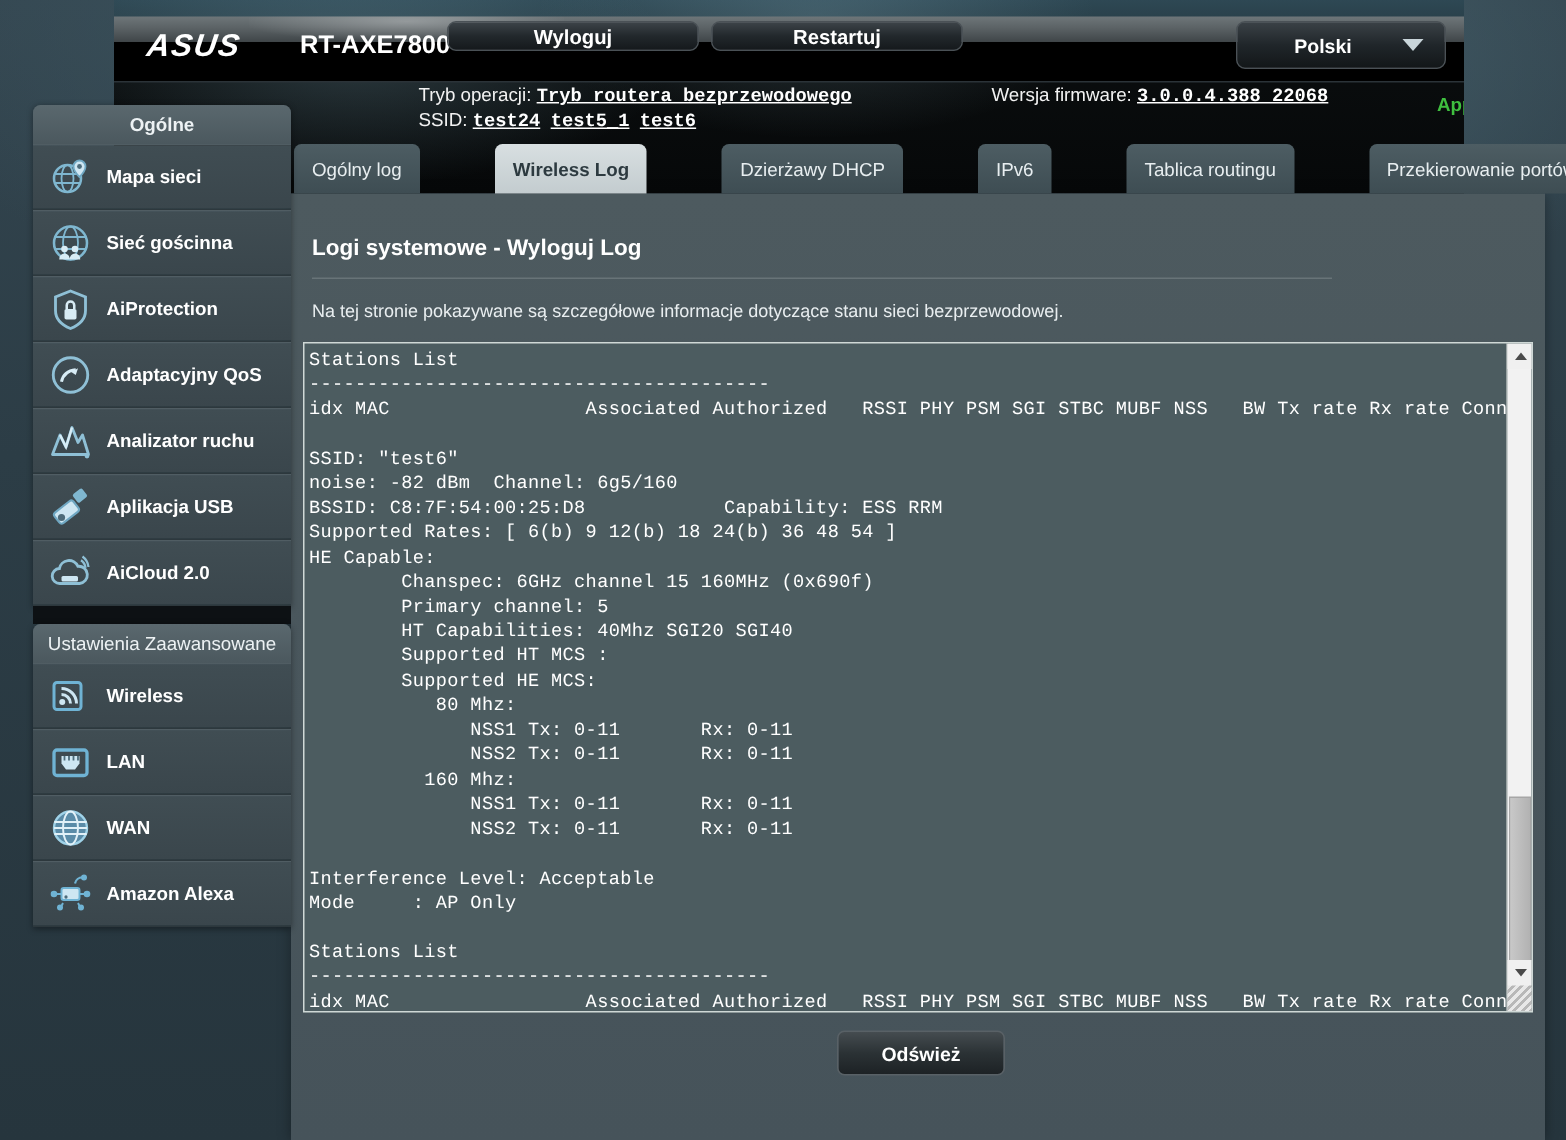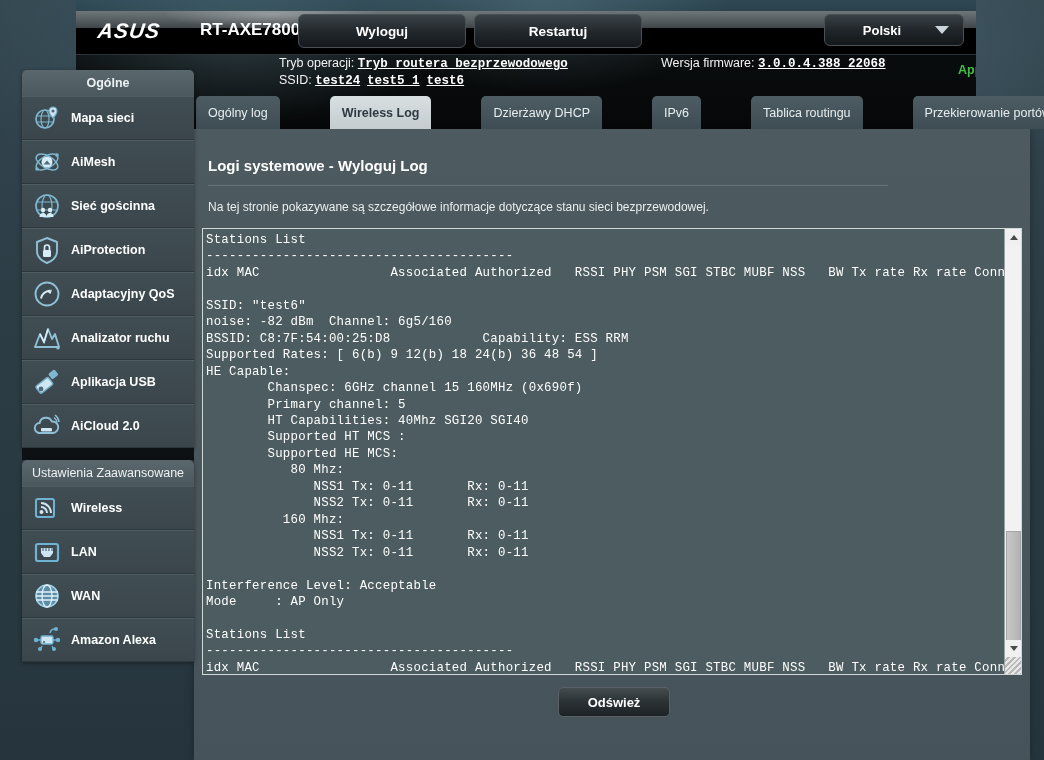--- a/index.html
+++ b/index.html
@@ -50,21 +50,21 @@
     font-family: "Liberation Sans", sans-serif;
     transform: skewX(-8deg);
   }
   .asus-logo span { letter-spacing: 1px; }
   #model-name {
     position: absolute; left: 98px; top: 20px;
     color: #ffffff; font-size: 17px; font-weight: bold; margin-left: 26px;
   }
 
   .hdr-btn {
-    position: absolute; top: 14px; height: 34px;
+    position: absolute; top: 14px; height: 20px;
     border-radius: 6px;
     background: linear-gradient(180deg, #3c4348 0%, #22282c 50%, #15191c 100%);
     border: 1px solid #4a5156;
     color: #fff; font-size: 13.5px; font-weight: bold;
     display: flex; align-items: center; justify-content: center;
     cursor: pointer;
   }
   #btn-logout { left: 222px; width: 168px; }
   #btn-reboot { left: 398px; width: 168px; }
 
@@ -275,31 +275,20 @@
       <svg class="side-icon" viewBox="0 0 30 30">
         <circle cx="13" cy="16" r="9" fill="none" stroke="#7fb7d0" stroke-width="1.7"></circle>
         <ellipse cx="13" cy="16" rx="4" ry="9" fill="none" stroke="#7fb7d0" stroke-width="1.2"></ellipse>
         <path d="M4.5 13h17M4.5 19h17" stroke="#7fb7d0" stroke-width="1.2"></path>
         <path d="M21 4a4 4 0 014 4c0 3-4 7-4 7s-4-4-4-7a4 4 0 014-4z" fill="#cfe6f2" stroke="#6fa7c2" stroke-width="1.2"></path>
         <circle cx="21" cy="8" r="1.6" fill="#4d6b7a"></circle>
       </svg>
       <span class="lbl">Mapa sieci</span>
     </div>
 
-    <div class="side-item">
-      <svg class="side-icon" viewBox="0 0 30 30">
-        <ellipse cx="15" cy="15" rx="12" ry="6" fill="none" stroke="#7fb7d0" stroke-width="1.5" transform="rotate(-30 15 15)"></ellipse>
-        <ellipse cx="15" cy="15" rx="12" ry="6" fill="none" stroke="#7fb7d0" stroke-width="1.5" transform="rotate(30 15 15)"></ellipse>
-        <circle cx="15" cy="15" r="5.5" fill="#d8ecf5"></circle>
-        <path d="M11.5 17.5l3.5-4 3.5 4z" fill="#4d6b7a"></path>
-        <circle cx="25" cy="8" r="1.8" fill="#7fb7d0"></circle>
-        <circle cx="5" cy="22" r="1.8" fill="#7fb7d0"></circle>
-      </svg>
-      <span class="lbl">AiMesh</span>
-    </div>
 
     <div class="side-item">
       <svg class="side-icon" viewBox="0 0 30 30">
         <circle cx="15" cy="15" r="11" fill="none" stroke="#7fb7d0" stroke-width="1.7"></circle>
         <ellipse cx="15" cy="15" rx="5" ry="11" fill="none" stroke="#7fb7d0" stroke-width="1.2"></ellipse>
         <path d="M4.2 11h21.6M4.2 19h21.6" stroke="#7fb7d0" stroke-width="1.2"></path>
         <circle cx="11" cy="19" r="2.2" fill="#d8ecf5"></circle>
         <circle cx="18" cy="19" r="2.2" fill="#d8ecf5"></circle>
         <path d="M7.5 26c0-2.6 1.6-4 3.5-4s3.5 1.4 3.5 4zM14.5 26c0-2.6 1.6-4 3.5-4s3.5 1.4 3.5 4z" fill="#d8ecf5"></path>
       </svg>

